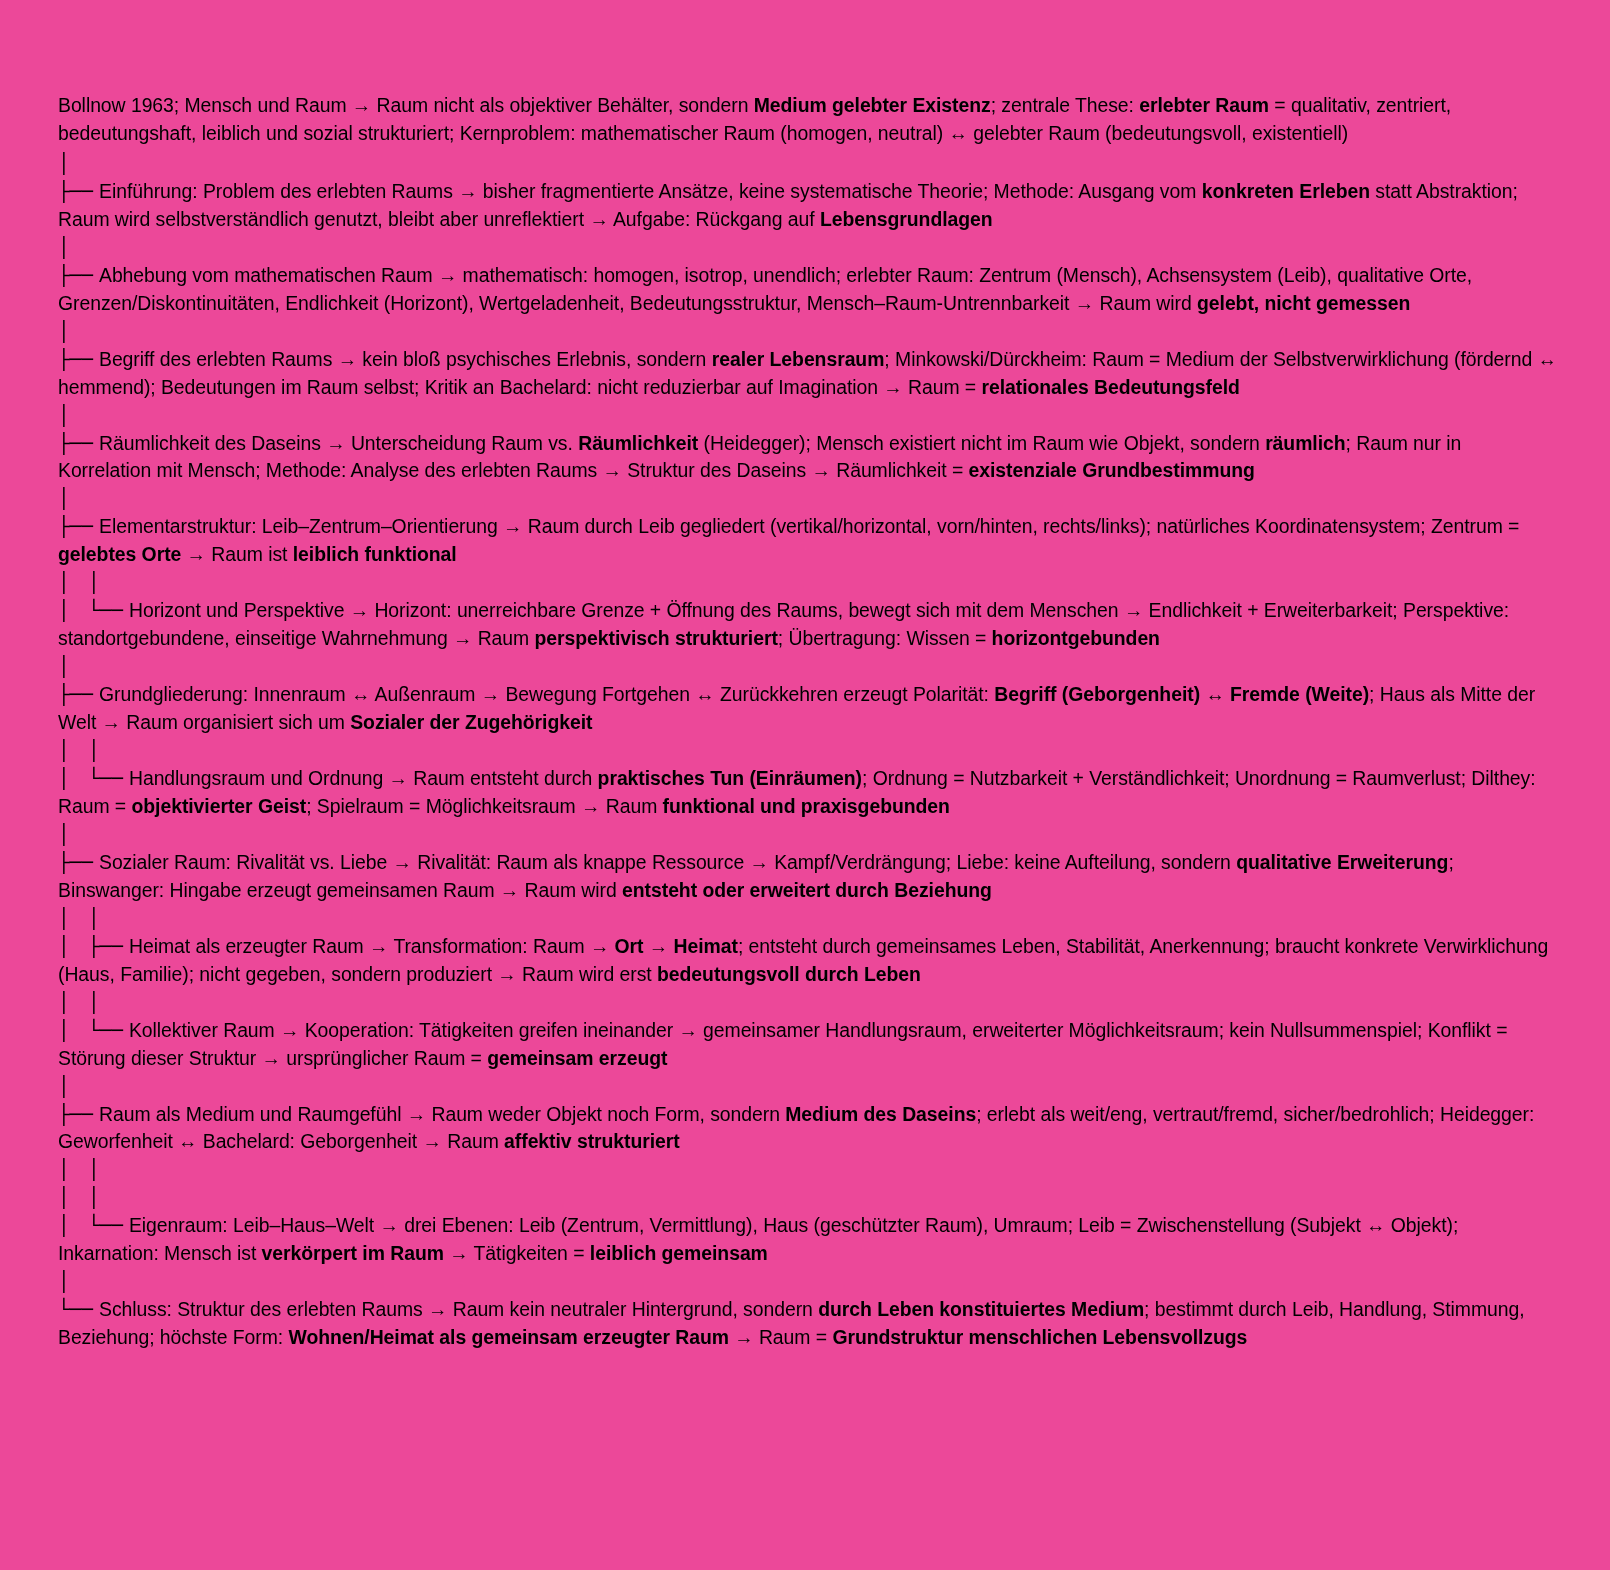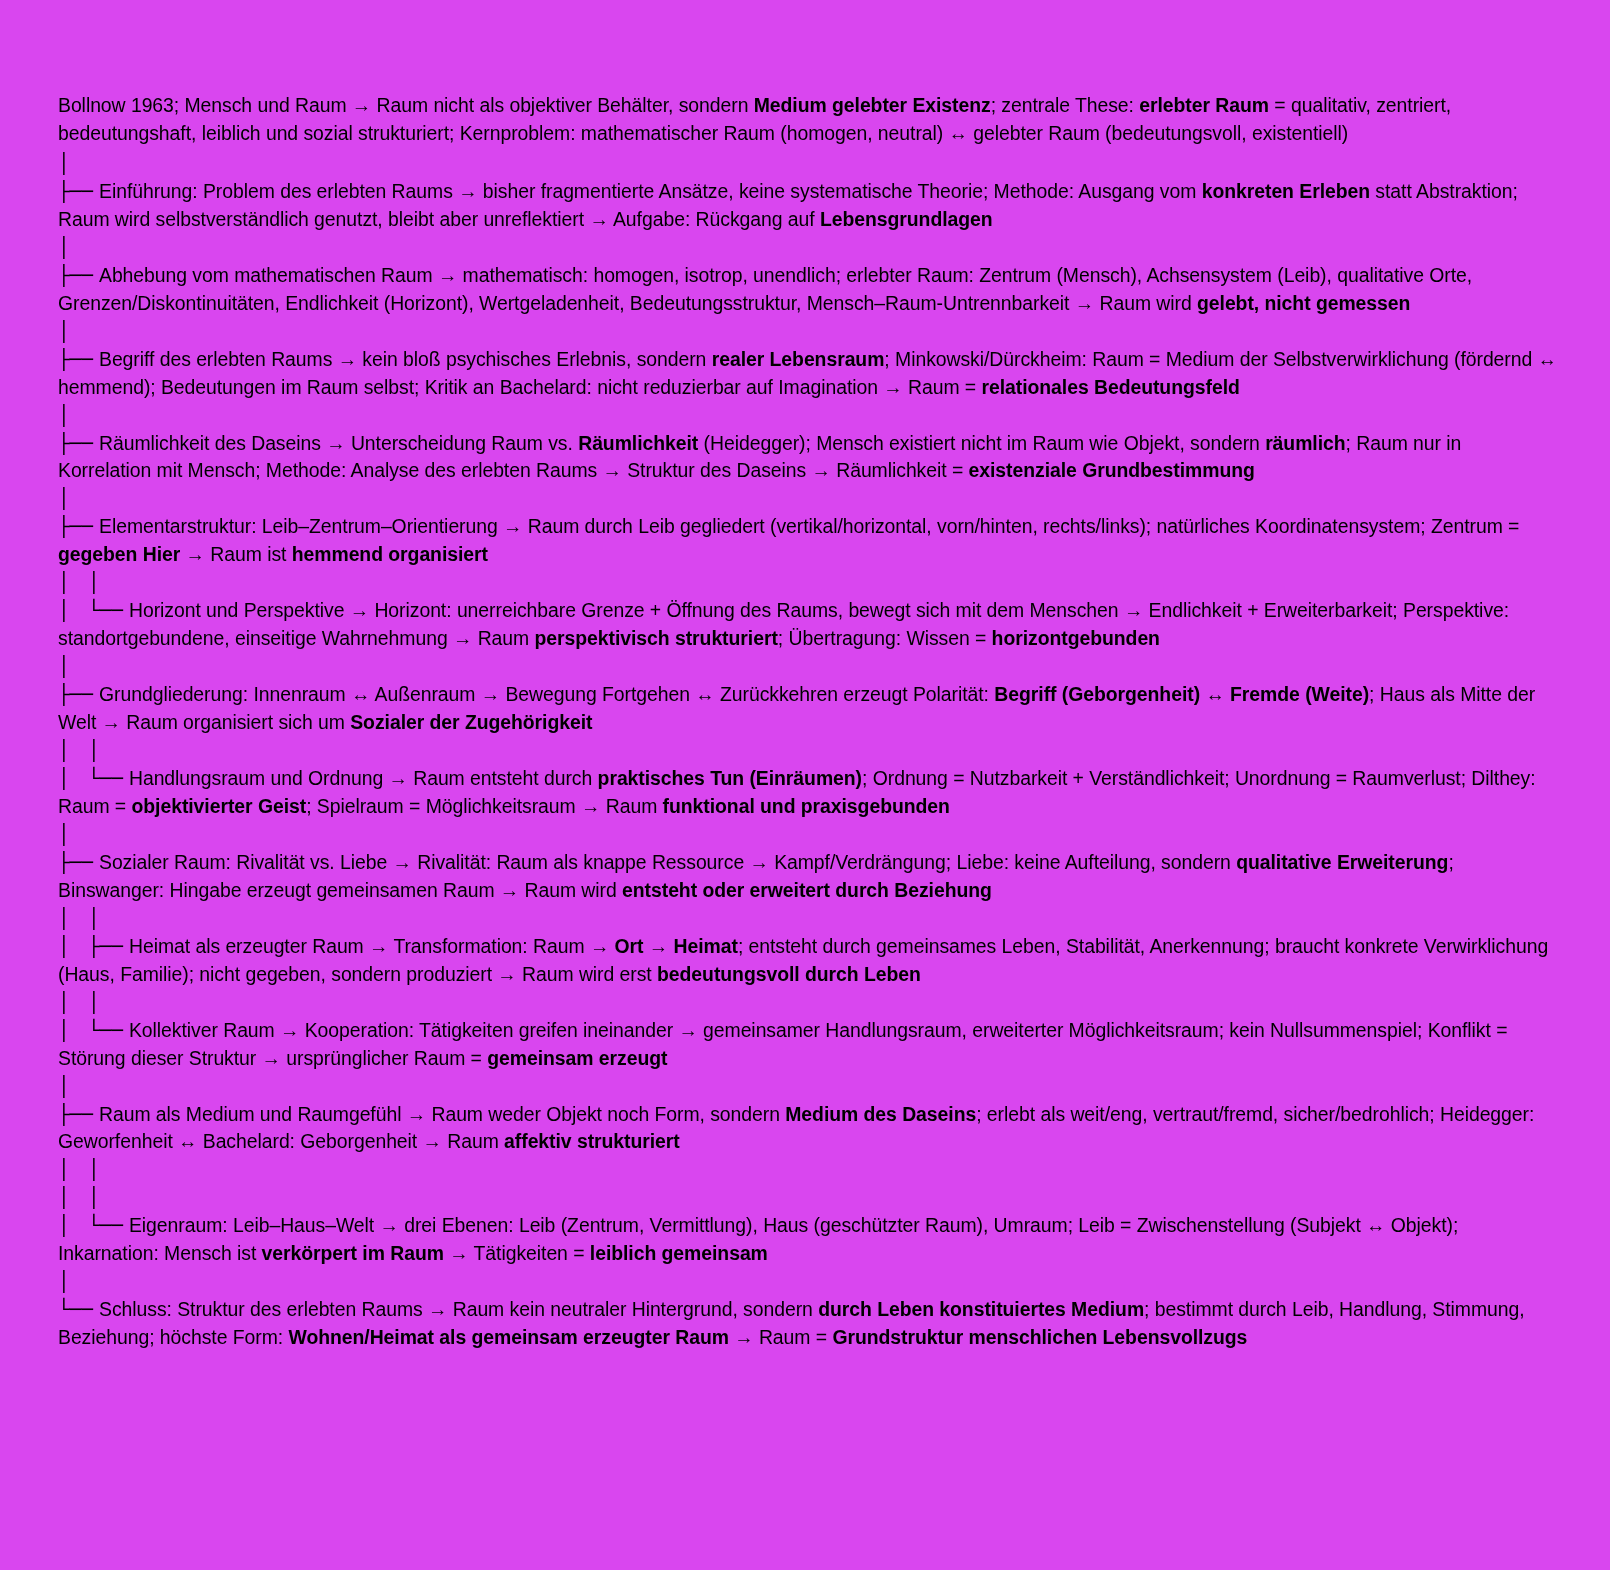--- a/index.html
+++ b/index.html
@@ -10,21 +10,21 @@
   }
   body {
     font-family: "Liberation Sans", sans-serif;
     color: #000000;
   }
   .page {
     width: 1610px;
     min-height: 1570px;
     box-sizing: border-box;
     padding: 92px 48px 40px 58px;
-    background: #d946ef;
+    background: #ec4899;
   }
   .doc {
     font-size: 19.4px;
     line-height: 1.44;
     letter-spacing: -0.05px;
   }
   
   .intro {
     margin: 0 0 2px 0;
     max-width: 1502px;
@@ -66,21 +66,21 @@
     <div id="tree-root">
         <div class="trunk">│</div>
         <p class="node"><span class="conn">├── </span><span><span>Einführung: Problem des erlebten Raums → bisher fragmentierte Ansätze, keine systematische Theorie; Methode: Ausgang vom </span><b>konkreten Erleben</b><span> statt Abstraktion; Raum wird selbstverständlich genutzt, bleibt aber unreflektiert → Aufgabe: Rückgang auf </span><b>Lebensgrundlagen</b></span></p>
         <div class="trunk">│</div>
         <p class="node"><span class="conn">├── </span><span><span>Abhebung vom mathematischen Raum → mathematisch: homogen, isotrop, unendlich; erlebter Raum: Zentrum (Mensch), Achsensystem (Leib), qualitative Orte, Grenzen/Diskontinuitäten, Endlichkeit (Horizont), Wertgeladenheit, Bedeutungsstruktur, Mensch–Raum-Untrennbarkeit → Raum wird </span><b>gelebt, nicht gemessen</b></span></p>
         <div class="trunk">│</div>
         <p class="node"><span class="conn">├── </span><span><span>Begriff des erlebten Raums → kein bloß psychisches Erlebnis, sondern </span><b>realer Lebensraum</b><span>; Minkowski/Dürckheim: Raum = Medium der Selbstverwirklichung (fördernd ↔ hemmend); Bedeutungen im Raum selbst; Kritik an Bachelard: nicht reduzierbar auf Imagination → Raum = </span><b>relationales Bedeutungsfeld</b></span></p>
         <div class="trunk">│</div>
         <p class="node"><span class="conn">├── </span><span><span>Räumlichkeit des Daseins → Unterscheidung Raum vs. </span><b>Räumlichkeit</b><span> (Heidegger); Mensch existiert nicht im Raum wie Objekt, sondern </span><b>räumlich</b><span>; Raum nur in Korrelation mit Mensch; Methode: Analyse des erlebten Raums → Struktur des Daseins → Räumlichkeit = </span><b>existenziale Grundbestimmung</b></span></p>
         <div class="trunk">│</div>
-        <p class="node"><span class="conn">├── </span><span><span>Elementarstruktur: Leib–Zentrum–Orientierung → Raum durch Leib gegliedert (vertikal/horizontal, vorn/hinten, rechts/links); natürliches Koordinatensystem; Zentrum = </span><b>gegeben Hier</b><span> → Raum ist </span><b>hemmend organisiert</b></span></p>
+        <p class="node"><span class="conn">├── </span><span><span>Elementarstruktur: Leib–Zentrum–Orientierung → Raum durch Leib gegliedert (vertikal/horizontal, vorn/hinten, rechts/links); natürliches Koordinatensystem; Zentrum = </span><b>gelebtes Orte</b><span> → Raum ist </span><b>leiblich funktional</b></span></p>
         <div class="trunk">│   │</div>
         <p class="node"><span class="conn">│   └── </span><span><span>Horizont und Perspektive → Horizont: unerreichbare Grenze + Öffnung des Raums, bewegt sich mit dem Menschen → Endlichkeit + Erweiterbarkeit; Perspektive: standortgebundene, einseitige Wahrnehmung → Raum </span><b>perspektivisch strukturiert</b><span>; Übertragung: Wissen = </span><b>horizontgebunden</b></span></p>
         <div class="trunk">│</div>
         <p class="node"><span class="conn">├── </span><span><span>Grundgliederung: Innenraum ↔ Außenraum → Bewegung Fortgehen ↔ Zurückkehren erzeugt Polarität: </span><b>Begriff (Geborgenheit)</b><span> ↔ </span><b>Fremde (Weite)</b><span>; Haus als Mitte der Welt → Raum organisiert sich um </span><b>Sozialer der Zugehörigkeit</b></span></p>
         <div class="trunk">│   │</div>
         <p class="node"><span class="conn">│   └── </span><span><span>Handlungsraum und Ordnung → Raum entsteht durch </span><b>praktisches Tun (Einräumen)</b><span>; Ordnung = Nutzbarkeit + Verständlichkeit; Unordnung = Raumverlust; Dilthey: Raum = </span><b>objektivierter Geist</b><span>; Spielraum = Möglichkeitsraum → Raum </span><b>funktional und praxisgebunden</b></span></p>
         <div class="trunk">│</div>
         <p class="node"><span class="conn">├── </span><span><span>Sozialer Raum: Rivalität vs. Liebe → Rivalität: Raum als knappe Ressource → Kampf/Verdrängung; Liebe: keine Aufteilung, sondern </span><b>qualitative Erweiterung</b><span>; Binswanger: Hingabe erzeugt gemeinsamen Raum → Raum wird </span><b>entsteht oder erweitert durch Beziehung</b></span></p>
         <div class="trunk">│   │</div>
         <p class="node"><span class="conn">│   ├── </span><span><span>Heimat als erzeugter Raum → Transformation: Raum → </span><b>Ort</b><span> → </span><b>Heimat</b><span>; entsteht durch gemeinsames Leben, Stabilität, Anerkennung; braucht konkrete Verwirklichung (Haus, Familie); nicht gegeben, sondern produziert → Raum wird erst </span><b>bedeutungsvoll durch Leben</b></span></p>

